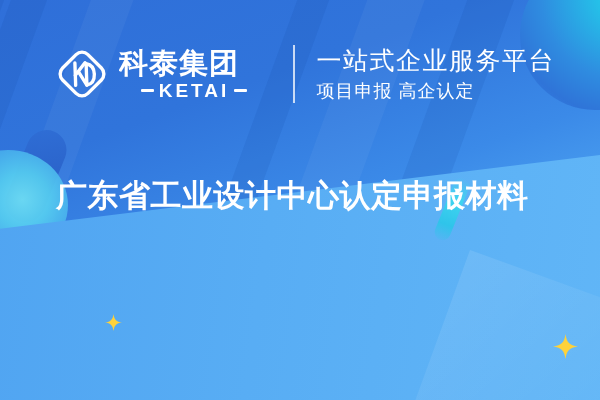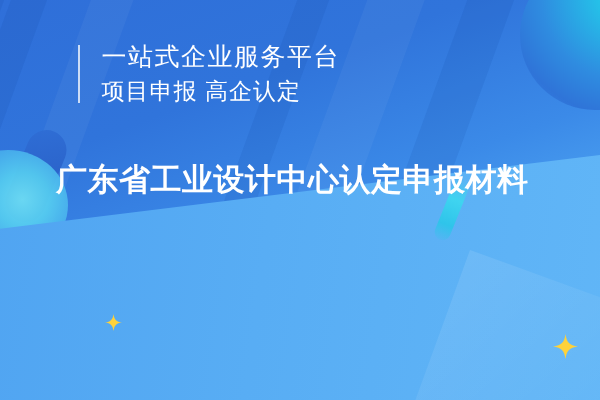--- a/index.html
+++ b/index.html
@@ -132,36 +132,35 @@
   }
 
   .tagline { display: flex; flex-direction: column; justify-content: center; }
   .tagline-main {
     color: #ffffff;
     font-size: 25px;
     line-height: 1.12;
     letter-spacing: 1.5px;
     font-weight: 400;
     white-space: nowrap;
-    font-family: Liberation Serif, serif;
   }
   .tagline-sub {
     color: #ffffff;
-    font-size: 23px;
+    font-size: 18px;
     line-height: 1.2;
     letter-spacing: 1px;
     margin-top: 7px;
     font-weight: 400;
     white-space: nowrap;
   }
 
   
   .headline {
     position: absolute;
-    left: 56px; top: 158px;
+    left: 56px; top: 174px;
     width: 510px;
     color: #ffffff;
     font-size: 31px;
     font-weight: 700;
     line-height: 1.42;
     letter-spacing: 0.5px;
   }
   .headline-line { display: block; white-space: nowrap; }
 </style>
 </head>
@@ -191,20 +190,48 @@
     </svg>
   </div>
   <div style="position:absolute; left:553px; top:334px;">
     <svg width="25" height="25" viewBox="0 0 24 24" aria-hidden="true">
       <path d="M12 0 C13.2 8.2 15.8 10.8 24 12 C15.8 13.2 13.2 15.8 12 24 C10.8 15.8 8.2 13.2 0 12 C8.2 10.8 10.8 8.2 12 0 Z" fill="#ffd23a"></path>
     </svg>
   </div>
 
   <div class="header">
 
+    <div class="logo-group">
+      <div class="logo-mark">
+        <svg viewBox="0 0 100 100" width="56" height="56" aria-hidden="true">
+          <g transform="rotate(45 50 50)">
+            <rect x="18" y="18" width="64" height="64" rx="15" ry="15" fill="none" stroke="#ffffff" stroke-width="6"></rect>
+          </g>
+          <g transform="rotate(-2 50 50)">
+            <path d="M38 30 L38 70" stroke="#ffffff" stroke-width="6" stroke-linecap="round" fill="none"></path>
+            <path d="M38 52 L56 30" stroke="#ffffff" stroke-width="6" stroke-linecap="round" fill="none"></path>
+            <path d="M44 46 L58 70" stroke="#ffffff" stroke-width="6" stroke-linecap="round" fill="none"></path>
+            <path d="M58 32 L58 70 C70 68 72 58 72 51 C72 42 68 34 58 32 Z" fill="none" stroke="#ffffff" stroke-width="6" stroke-linejoin="round"></path>
+          </g>
+        </svg>
+      </div>
+
+      <div class="logo-word">
+        <div class="logo-word-cn">
+          <svg width="150" height="30" viewBox="0 0 150 30" aria-hidden="true">
+            <text x="0" y="25" font-family="'Liberation Sans', sans-serif" font-size="29" font-weight="700" fill="#ffffff" letter-spacing="1">科泰集团</text>
+          </svg>
+        </div>
+        <div class="logo-word-en">
+          <span class="dash"></span>
+          <span class="logo-word-en-text">KETAI</span>
+          <span class="dash"></span>
+        </div>
+      </div>
+    </div>
 
     <div class="divider"></div>
 
     <div class="tagline">
       <div class="tagline-main">一站式企业服务平台</div>
       <div class="tagline-sub">项目申报 高企认定</div>
     </div>
   </div>
 
   <div class="headline">

